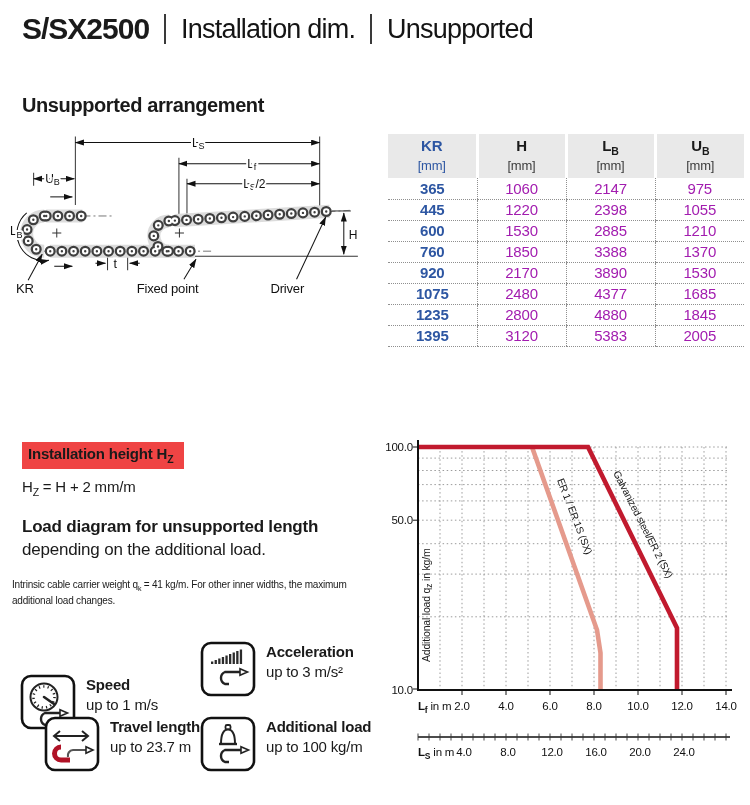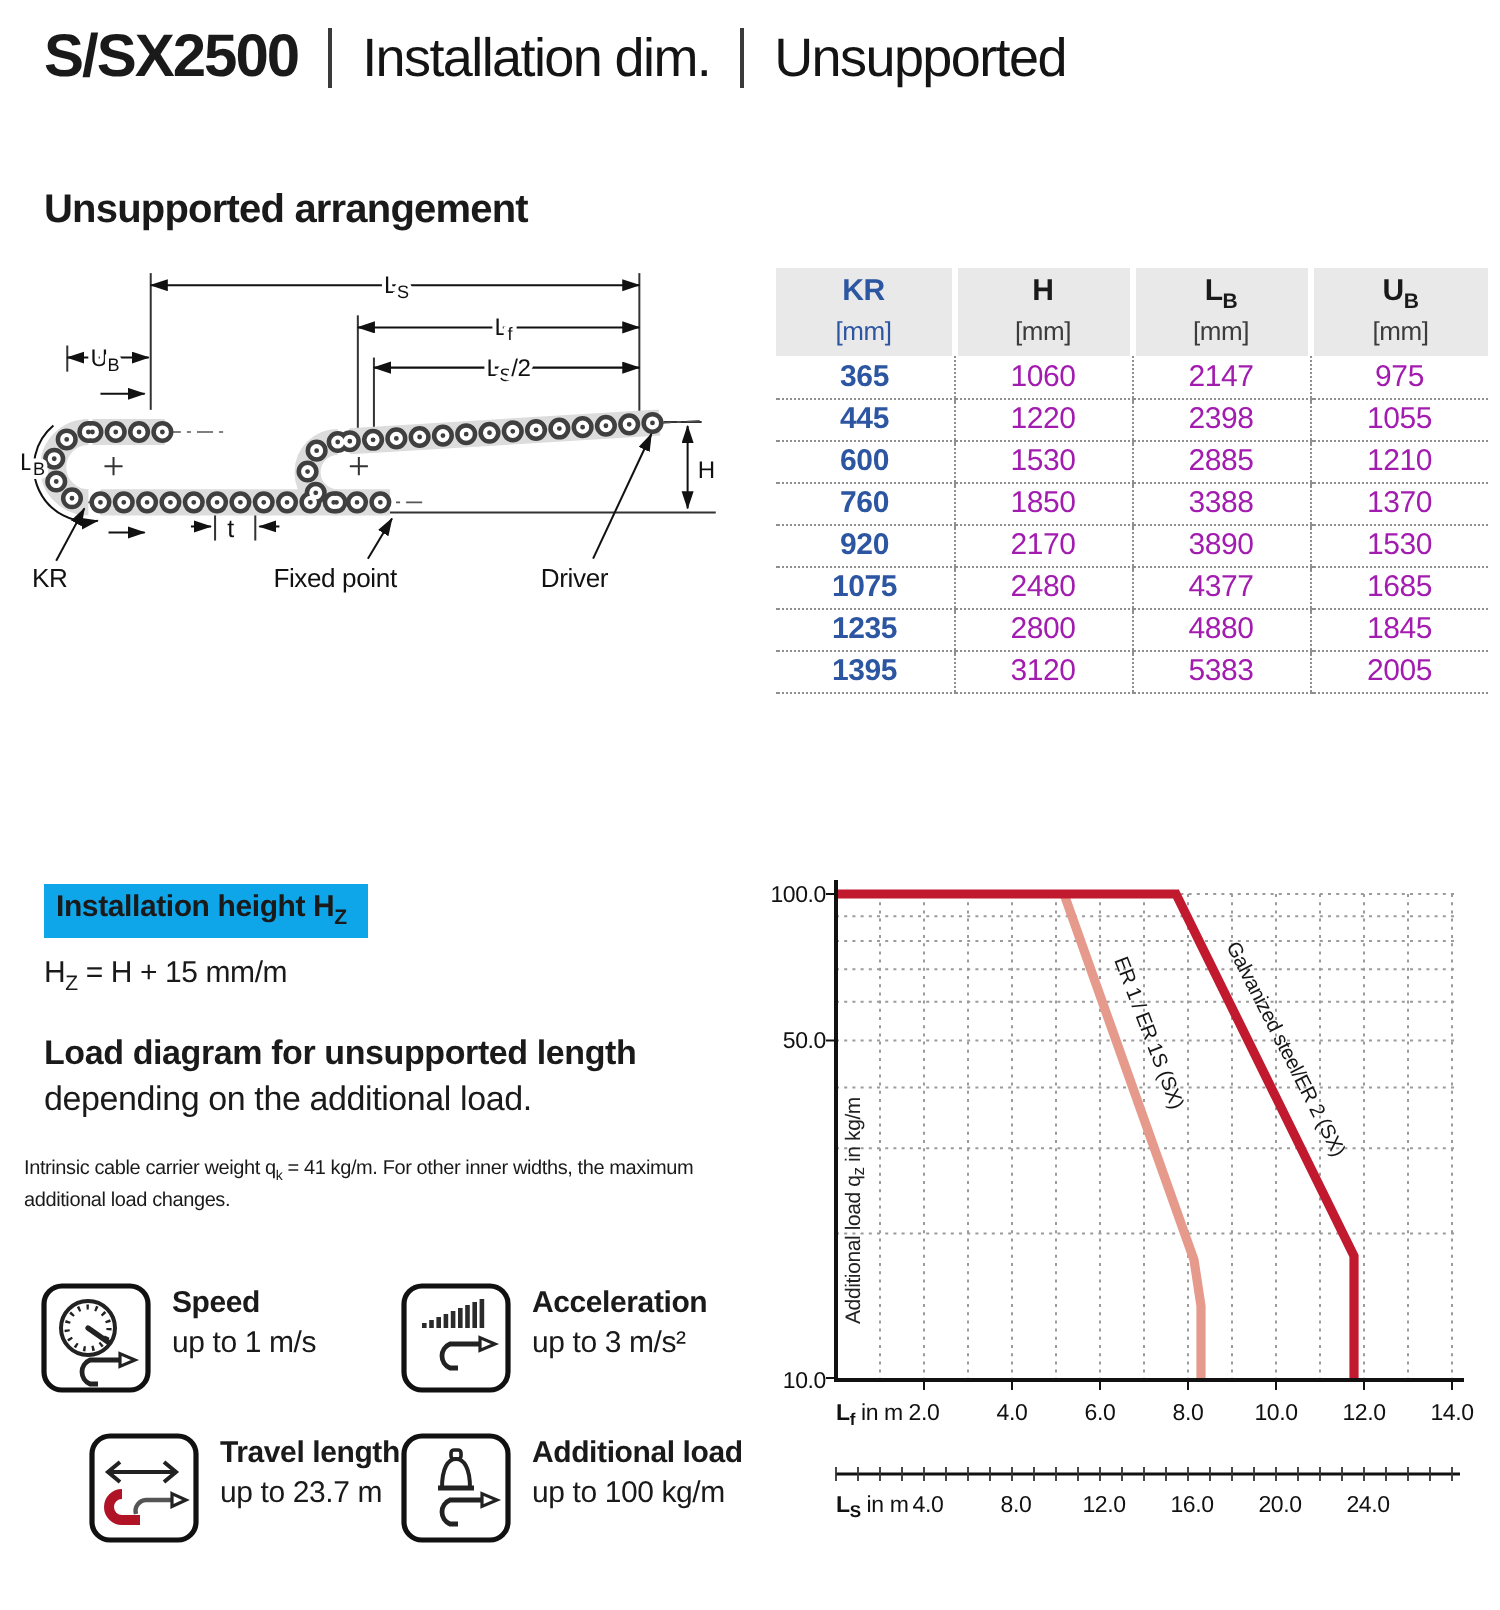--- a/index.html
+++ b/index.html
@@ -20,21 +20,21 @@
   table.dims th { background:#e9e9e9; font-size:15px; font-weight:700; padding:3px 0 4px; line-height:1.25; }
   table.dims th + th { border-left:3px solid #fff; }
   table.dims th .hu { font-size:13px; font-weight:400; color:#3c3c3c;text-align:center; }
   table.dims th.c-kr, table.dims th.c-kr .hu { color:#2d56a2; }
   table.dims td { height:21px; text-align:center; font-size:15px; color:#a21caf; border-bottom:1px dotted #8f8f8f; }
   table.dims td + td { border-left:1px dotted #8f8f8f; }
   table.dims td.kr { color:#2d56a2; font-weight:700; }
   sub { font-size:70%; }
 
   
-  .hl-head { left:22px; top:442px; background:#0ea5e9; padding:3px 11px 4px 6px; font-size:15px; font-weight:700; }
+  .hl-head { left:22px; top:442px; background:#ef4444; padding:3px 11px 4px 6px; font-size:15px; font-weight:700; }
   .formula { left:22px; top:478px; font-size:15px; }
   .para { left:22px; top:515px; width:354px; font-size:17px; line-height:1.38; }
   .para2 { left:12px; top:578px; width:358px; font-size:10px; line-height:1.38; }
   .b { font-weight:700; }
 
   
   .feat { position:absolute; display:flex; }
   .feat svg.fic { width:56px; height:56px; flex:0 0 56px; }
   .feat .txt { margin-left:10px; padding-top:1px; }
   .feat .t1 { font-size:15px; font-weight:700; line-height:1.3; }
@@ -231,30 +231,30 @@
         <td>5383</td>
         <td>2005</td>
       </tr>
   </tbody>
 </table>
 
 <div class="abs hl-head">
   <span>Installation height H</span><sub>Z</sub>
 </div>
 <div class="abs formula">
-  <span>H</span><sub>Z</sub><span> = H + 15 mm/m</span>
+  <span>H</span><sub>Z</sub><span> = H + 2 mm/m</span>
 </div>
 <div class="abs para">
   <span class="b">Load diagram for unsupported length</span><span> depending on the additional load.</span>
 </div>
 <div class="abs para2">
   <span>Intrinsic cable carrier weight q</span><sub>k</sub><span> = 41 kg/m. For other inner widths, the maximum additional load changes.</span>
 </div>
 
-<div class="feat" style="left:20px; top:641px;">
+<div class="feat" style="left:20px; top:674px;">
   <svg class="fic" viewBox="0 0 56 56">
     <rect x="2" y="2" width="52" height="52" rx="9" fill="#fff" stroke="#111" stroke-width="2.6"></rect>
     <circle cx="24" cy="23" r="13.5" fill="none" stroke="#222" stroke-width="2"></circle>
     <circle cx="24" cy="23" r="10.5" fill="none" stroke="#222" stroke-width="2.6" stroke-dasharray="1.2 3.2"></circle>
     <line x1="24" y1="23" x2="34" y2="30" stroke="#222" stroke-width="2.6" stroke-linecap="round"></line>
     <path d="M40,39 h-15 a6.5,6.5 0 0 0 0,12 h4" fill="none" stroke="#222" stroke-width="2.4"></path>
     <path d="M40,35.8 l7.5,3.2 -7.5,3.2 z" fill="#fff" stroke="#222" stroke-width="1.6"></path>
   </svg>
   <div class="txt">
       <div class="t1">Speed</div>

